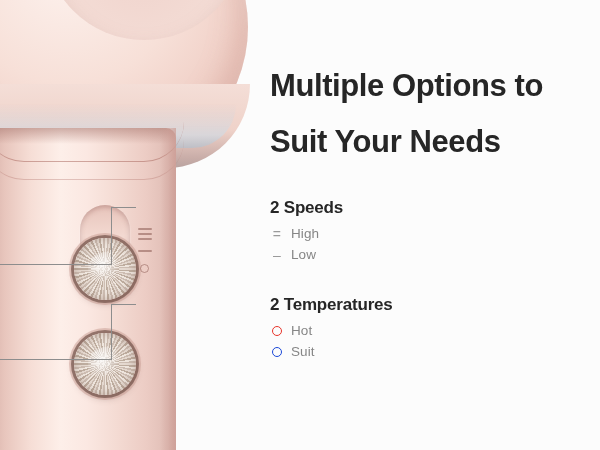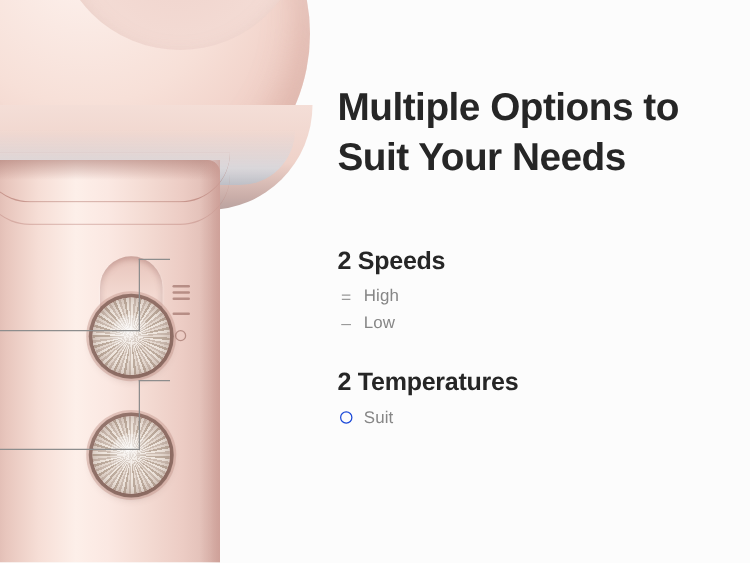--- a/index.html
+++ b/index.html
@@ -111,27 +111,27 @@
   .ld-h{ position:absolute; height:1.4px; background:#8d8d8d; }
   .ld-v{ position:absolute; width:1.4px; background:#8d8d8d; }
 
   
   .panel{ position:absolute; left:270px; top:0; width:330px; height:450px; }
   .headline{
     position:absolute; left:0; top:66px; width:320px;
     font-size:31px; font-weight:700; line-height:1.28;
     letter-spacing:-0.4px; color:#262626;
   }
-  .headline .l2{ display:block; }
+  .headline .l2{ display:block;margin-top:16px; }
 
   .grp{ position:absolute; left:0; }
   .grp-speeds{ top:198px; }
   .grp-temps { top:295px; }
   .grp-title{
-    font-size:20px; font-weight:700; color:#262626;
+    font-size:17px; font-weight:700; color:#262626;
     letter-spacing:-0.2px; margin-bottom:5px;
   }
   .row{
     display:flex; align-items:center; gap:7px;
     font-size:13.5px; color:#868686; line-height:1.58;
     letter-spacing:.1px;
   }
   .row .lbl{ white-space:nowrap; }
   .gl{ width:14px; display:flex; justify-content:center; align-items:center; flex:0 0 14px; }
   .gl-eq{ font-size:14px; color:#9a9a9a; line-height:1; }
@@ -200,20 +200,26 @@
         <span class="gl">
           <span class="gl-dash">–</span>
         </span>
         <span class="lbl">Low</span>
       </div>
     </div>
 
     <div class="grp grp-temps">
       <div class="grp-title">2 Temperatures</div>
 
+      <div class="row">
+        <span class="gl">
+          <span class="ring" style="border-color:#e8342a"></span>
+        </span>
+        <span class="lbl">Hot</span>
+      </div>
 
 
       <div class="row">
         <span class="gl">
           <span class="ring" style="border-color:#1a48d8"></span>
         </span>
         <span class="lbl">Suit</span>
       </div>
 
     </div>

